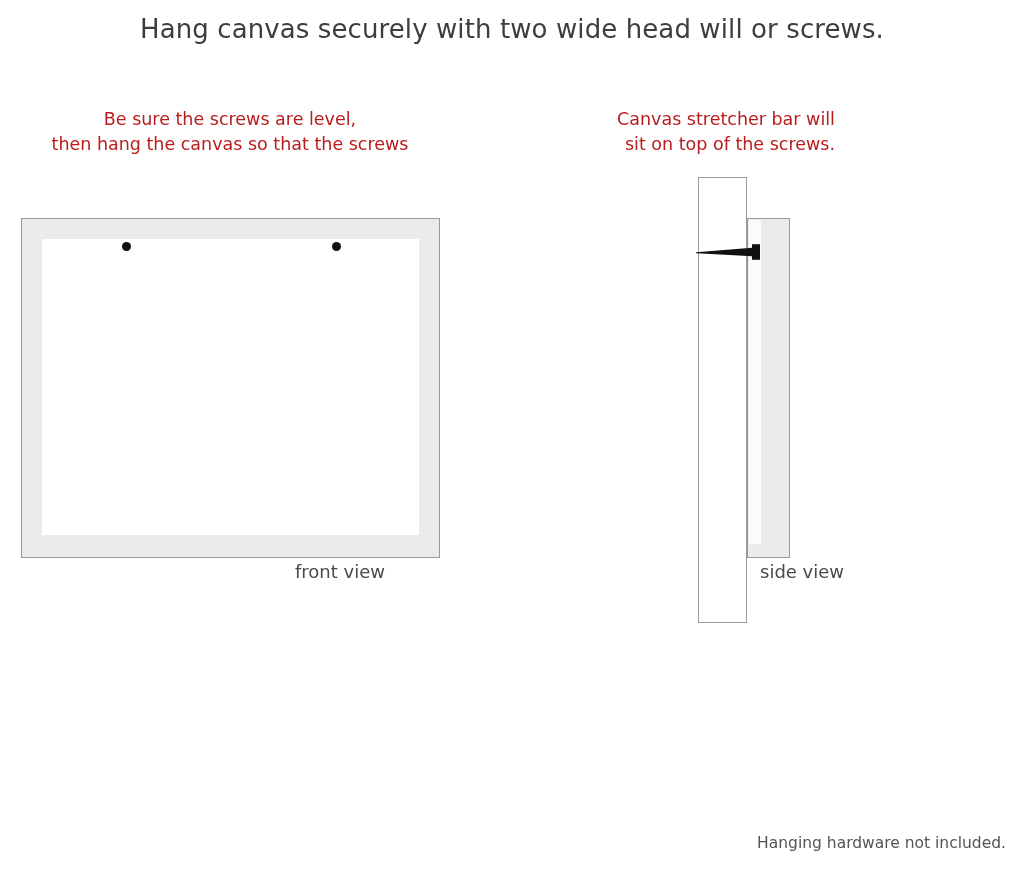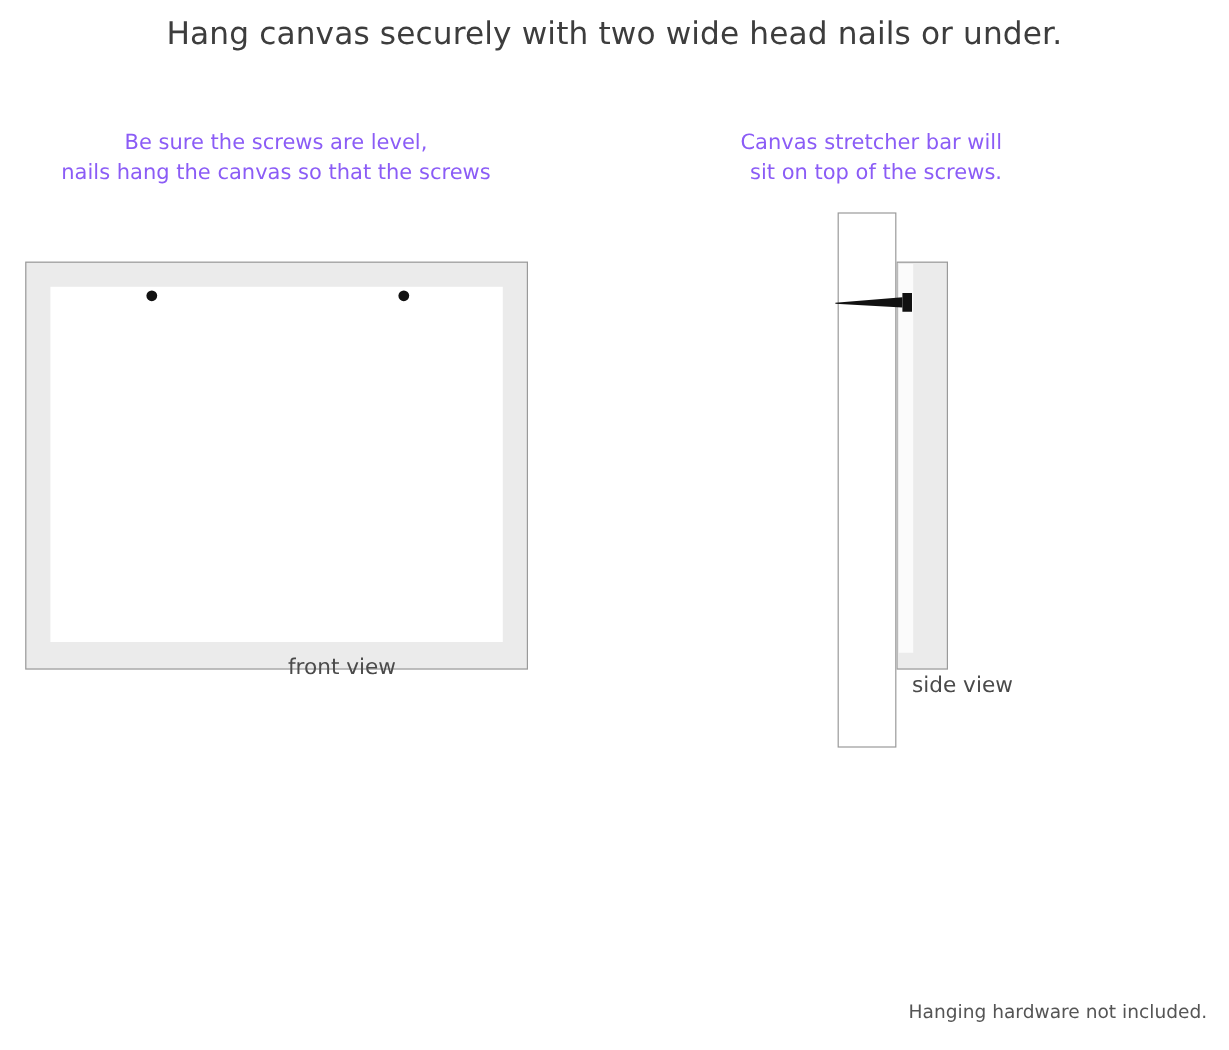--- a/index.html
+++ b/index.html
@@ -30,21 +30,21 @@
     color: #3d3d3d;
     letter-spacing: 0.1px;
     white-space: nowrap;
   }
 
   
   .caption {
     position: absolute;
     font-size: 17.5px;
     line-height: 25px;
-    color: #8b5cf6;
+    color: #b91c1c;
     text-align: center;
   }
   .caption-left {
     left: 10px;
     top: 107px;
     width: 440px;
   }
   .caption-right {
     left: 575px;
     top: 107px;
@@ -88,23 +88,23 @@
   .screw-dot.d2 { left: 310px; top: 23px; }
 
   .view-label {
     position: absolute;
     font-size: 18px;
     color: #4a4a4a;
     white-space: nowrap;
   }
   .label-front {
     left: 240px;
-    top: 546px;
+    top: 561px;
     width: 200px;
-    text-align: left;
+    text-align: center;
   }
   .label-side {
     left: 760px;
     top: 561px;
     text-align: left;
   }
 
   
   .side-view {
     position: absolute;
@@ -164,25 +164,25 @@
     text-align: right;
     font-size: 15.5px;
     line-height: 22px;
     color: #555555;
   }
   .footer .ln { display: block; white-space: nowrap; margin-top: 14px; }
 </style>
 </head>
 <body>
 
-<div class="title">Hang canvas securely with two wide head nails or under.</div>
+<div class="title">Hang canvas securely with two wide head will or screws.</div>
 
 <div class="caption caption-left">
   <span class="ln">Be sure the screws are level,</span>
-  <span class="ln">nails hang the canvas so that the screws</span>
+  <span class="ln">then hang the canvas so that the screws</span>
 </div>
 
 <div class="caption caption-right">
   <span class="ln">Canvas stretcher bar will</span>
   <span class="ln">sit on top of the screws.</span>
 </div>
 
 <div class="front-view">
   <div class="frame-outer">
     <div class="frame-inner"></div>

